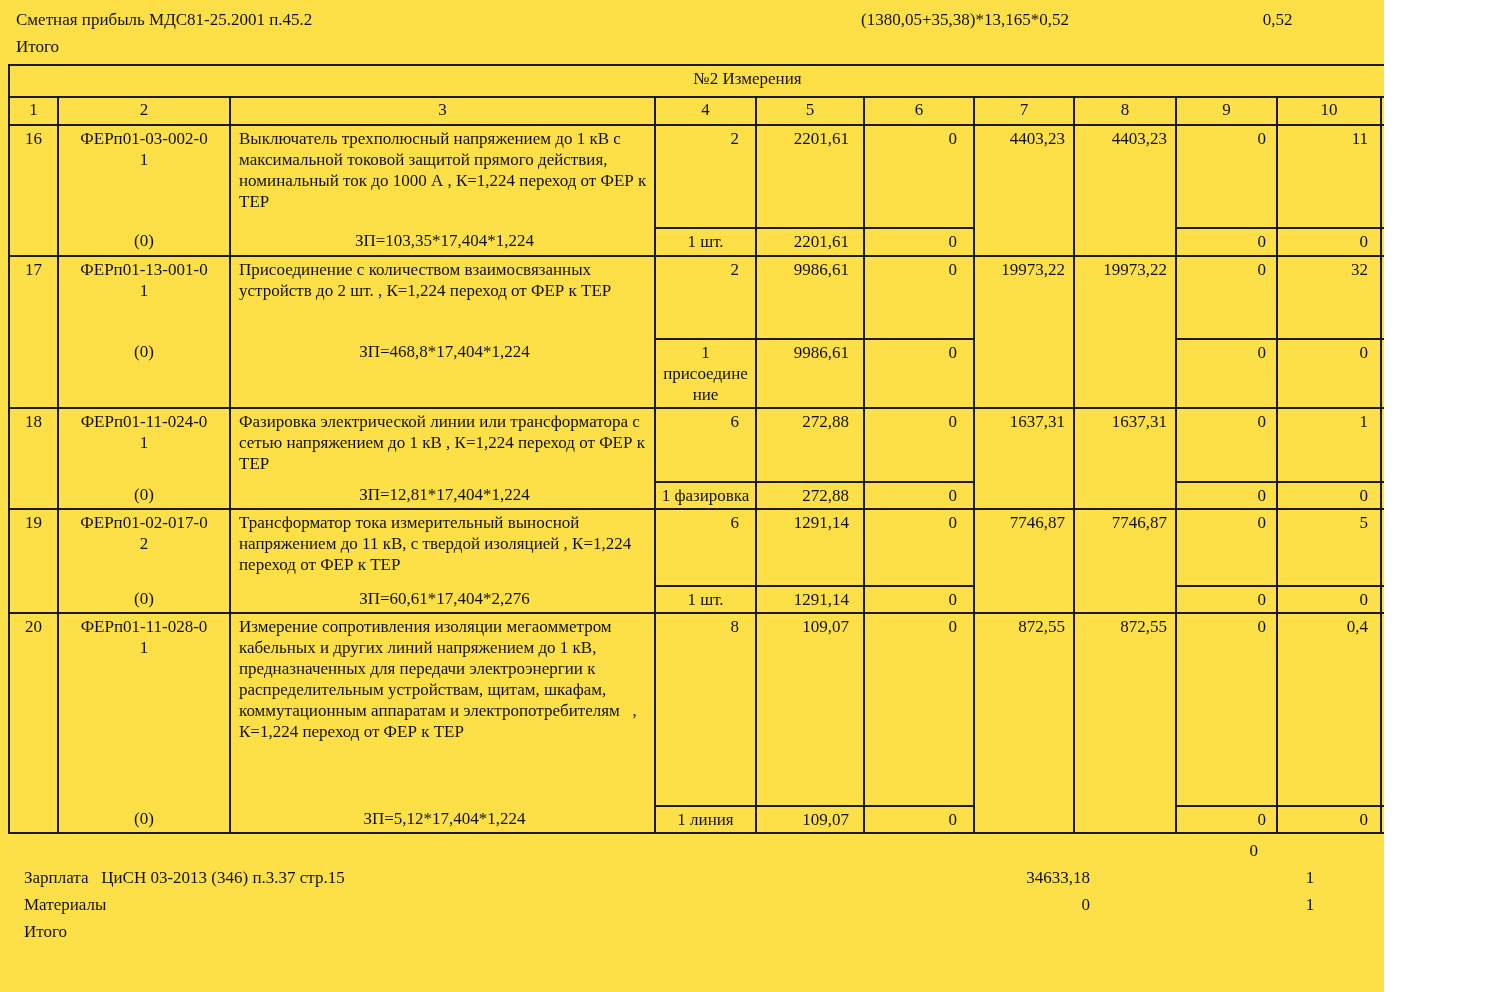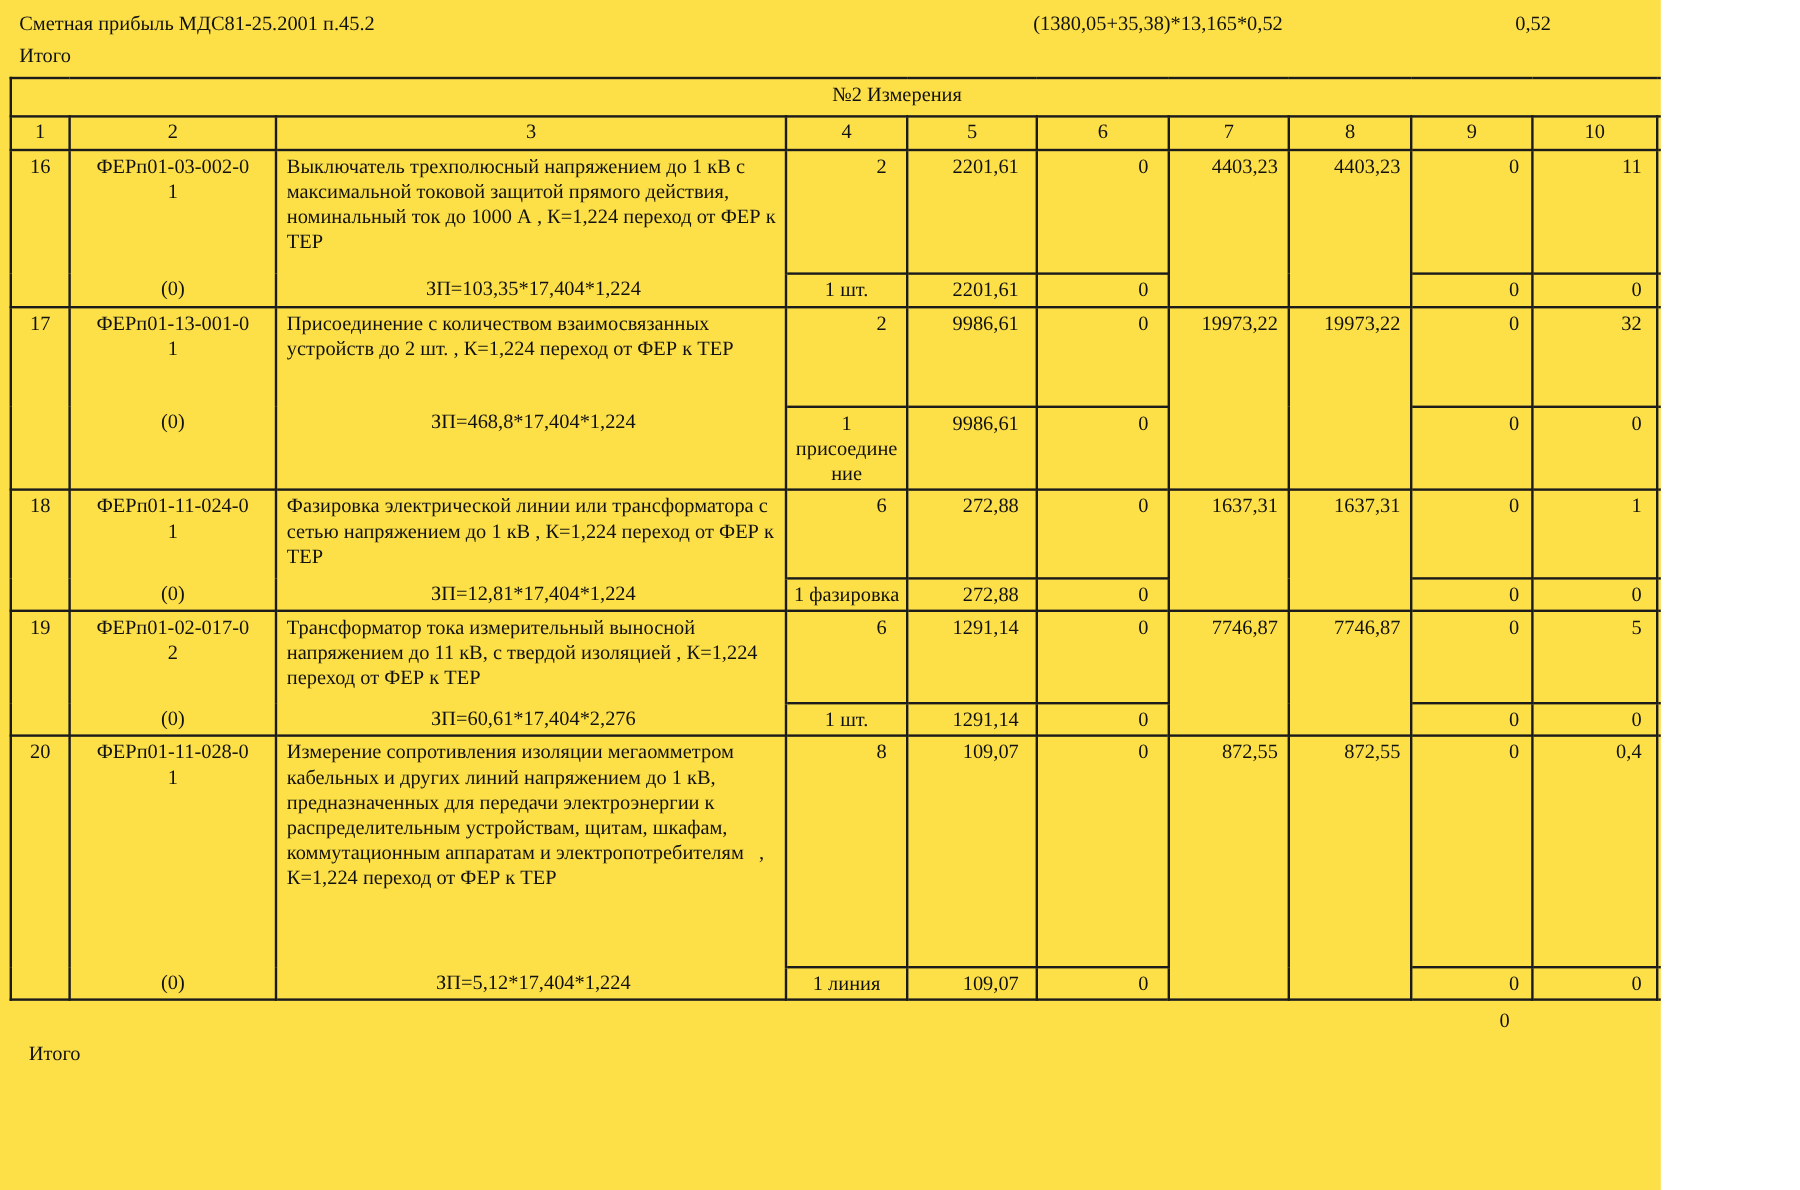--- a/index.html
+++ b/index.html
@@ -259,20 +259,34 @@
     <tbody>
     <tr style="height:25px">
       <td colspan="6"></td>
       <td></td>
       <td></td>
       <td class="ft-c9">0</td>
       <td></td>
       <td class="ft-c11">0</td>
     </tr>
     <tr style="height:25px">
+      <td colspan="6" class="lbl2">Зарплата&nbsp;&nbsp;&nbsp;ЦиСН 03-2013 (346) п.3.37 стр.15</td>
+      <td colspan="2" class="ft-c78">34633,18</td>
+      <td></td>
+      <td class="ft-c10">1</td>
+      <td class="ft-c11">34633,18</td>
+    </tr>
+    <tr style="height:25px">
+      <td colspan="6" class="lbl2">Материалы</td>
+      <td colspan="2" class="ft-c78">0</td>
+      <td></td>
+      <td class="ft-c10">1</td>
+      <td class="ft-c11">0</td>
+    </tr>
+    <tr style="height:25px">
       <td colspan="6" class="lbl2">Итого</td>
       <td colspan="4"></td>
       <td class="ft-c11">34633,18</td>
     </tr>
 
   </tbody>
     </table>
 
 </div>
 

